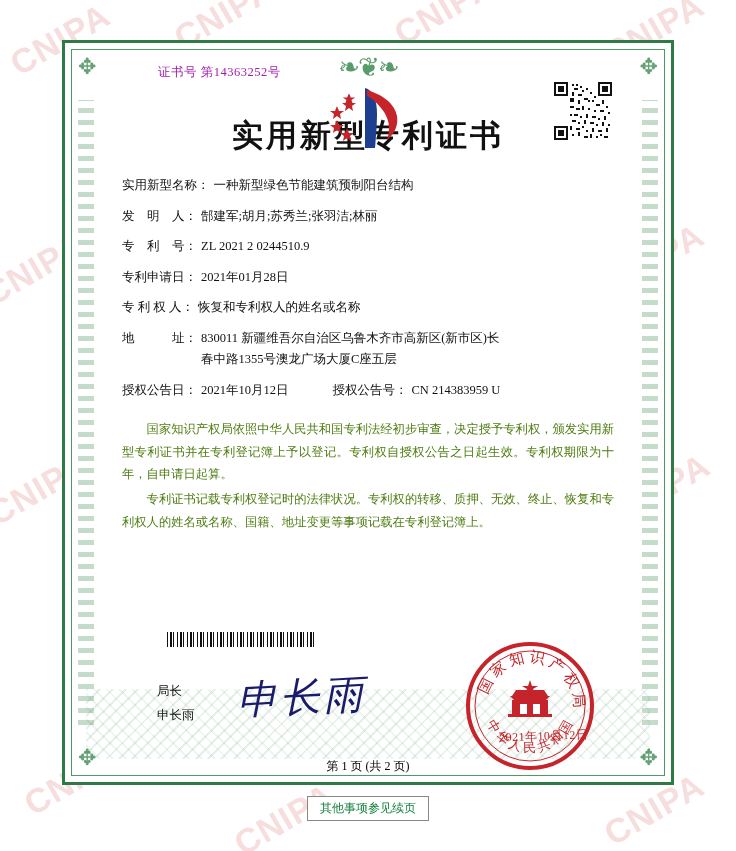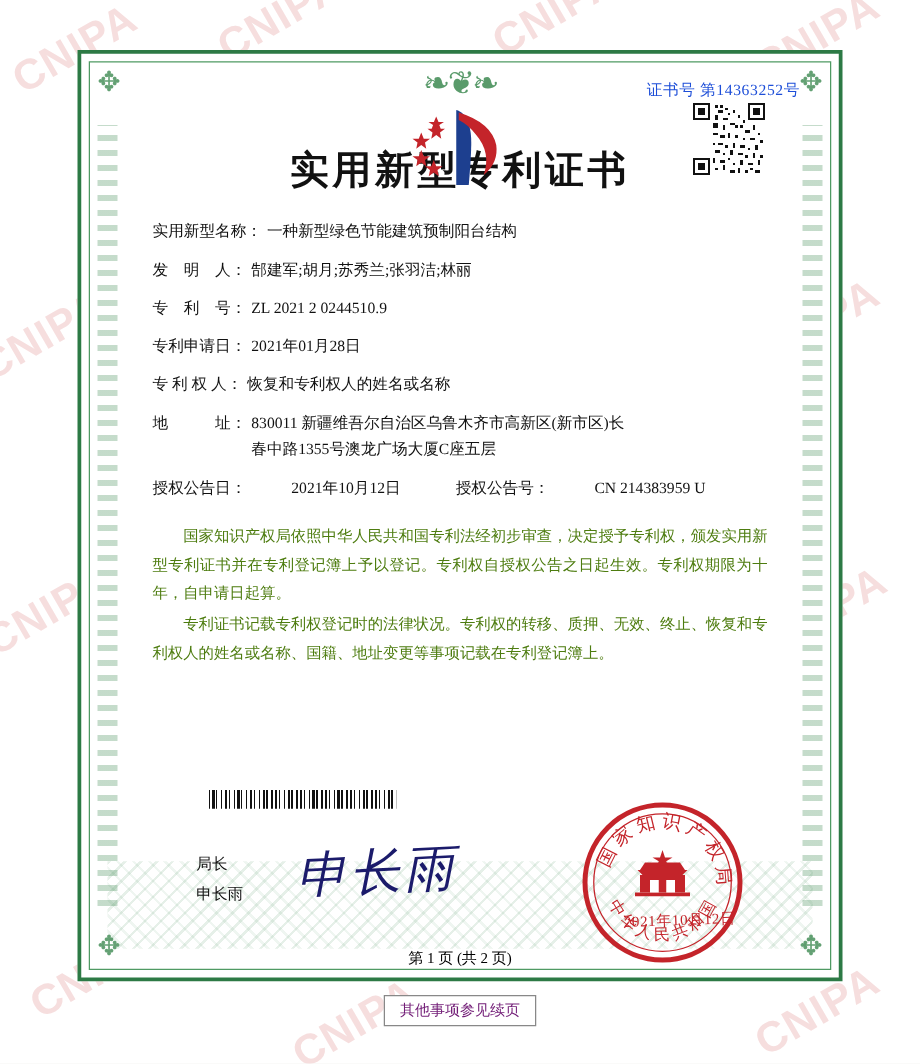--- a/index.html
+++ b/index.html
@@ -111,24 +111,23 @@
 
   
   .content {
     position: absolute;
     left: 34px;
     right: 34px;
     top: 24px;
   }
   .cert-no {
     font-size: 12.5px;
-    color: #1d4ed8;
+    color: #a21caf;
     margin-left: 62px;
     letter-spacing: .5px;
-    text-align: right;
   }
 
   .emblem {
     position: absolute;
     left: 50%;
     transform: translateX(-50%);
     top: 18px;
     width: 110px;
     height: 72px;
   }
@@ -166,21 +165,21 @@
     white-space: pre;
     flex: 0 0 auto;
   }
   .val {
     margin-left: 4px;
     flex: 1 1 auto;
   }
   .val .line2 { display: block; margin-top: 9px; }
 
   .row-split { display: flex; align-items: flex-start; margin-bottom: 18px; }
-  .row-split .half { display: flex; gap: 32px; }
+  .row-split .half { display: flex; }
   .row-split .half.right { margin-left: 44px; }
 
   .para {
     margin-top: 22px;
     padding-left: 26px;
     padding-right: 26px;
     font-size: 12.3px;
     line-height: 1.85;
     color: #4d7c0f;
     text-align: justify;
@@ -250,21 +249,21 @@
   }
 
   .note {
     position: absolute;
     left: 50%;
     transform: translateX(-50%);
     top: 796px;
     border: 1px solid #888;
     padding: 3px 12px;
     font-size: 12px;
-    color: #701a75;
+    color: #15803d;
     background: #fff;
   }
 </style>
 </head>
 <body>
 
 <div class="page">
 
   <div class="wm" style="left:6px;  top:20px;">CNIPA</div>
   <div class="wm" style="left:170px;top:-6px;">CNIPA</div>

